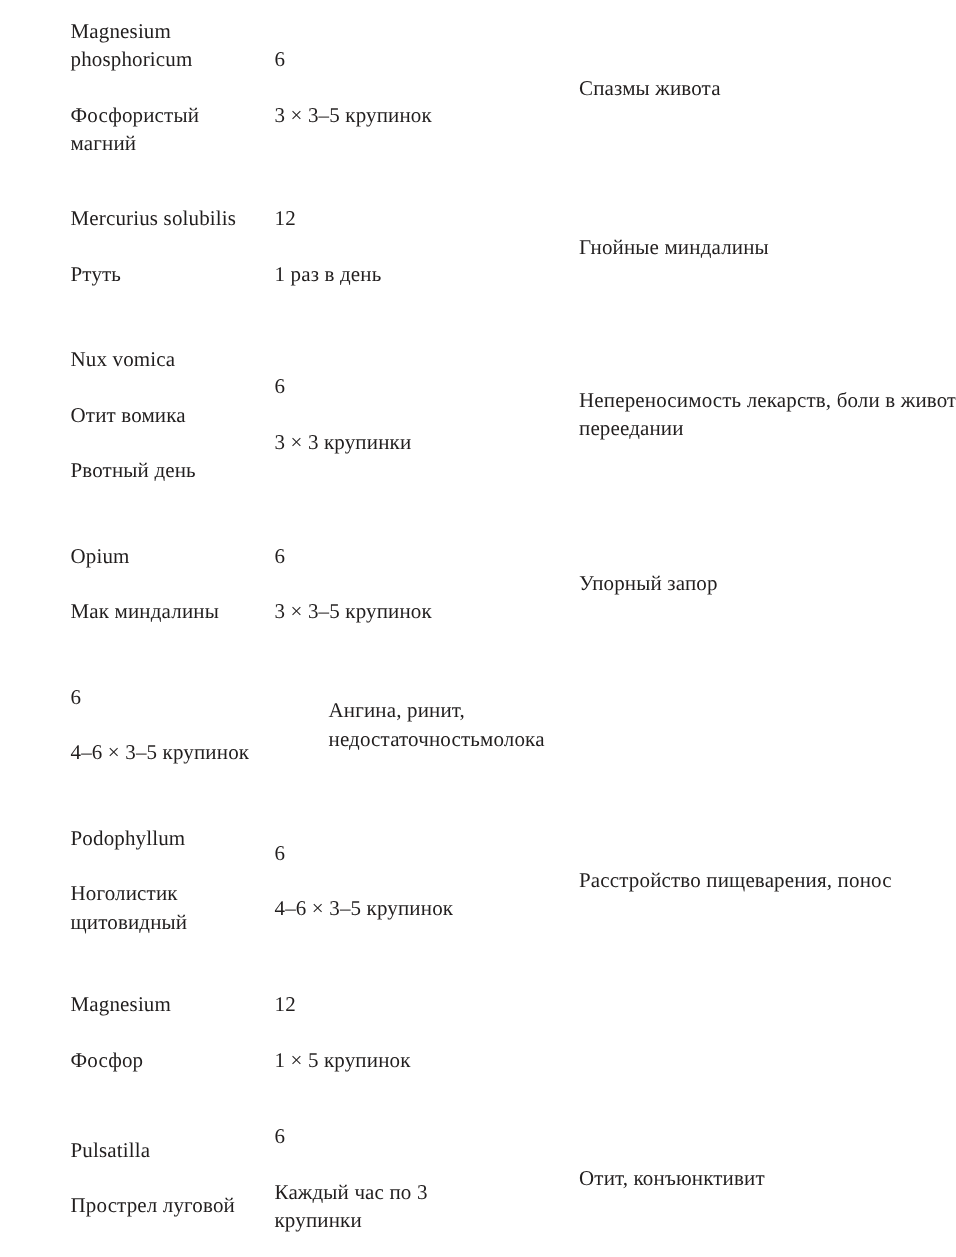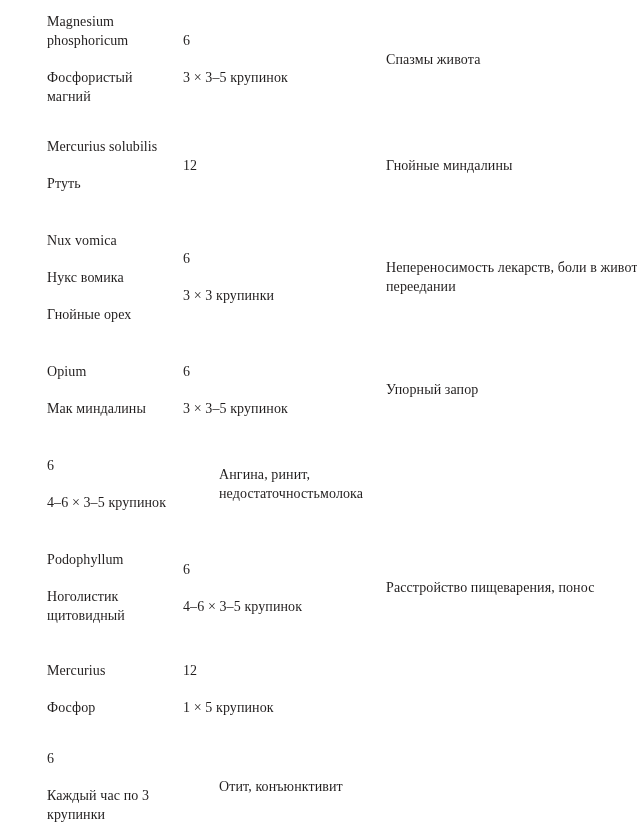--- a/index.html
+++ b/index.html
@@ -72,31 +72,32 @@
     </div>
   </div>
 
   <div class="row">
     <div class="cell names">
           <div class="para">Mercurius solubilis</div>
           <div class="para">Ртуть</div>
         </div>
     <div class="cell doses">
           <div class="para">12</div>
+          <div class="para">1 раз в день</div>
         </div>
     <div class="cell indication">
       <div class="para">Гнойные миндалины</div>
     </div>
   </div>
 
   <div class="row">
     <div class="cell names">
           <div class="para">Nux vomica</div>
-          <div class="para">Нукс вомика</div>
-          <div class="para">Гнойные орех</div>
+          <div class="para">Отит вомика</div>
+          <div class="para">Рвотный день</div>
         </div>
     <div class="cell doses">
           <div class="para">6</div>
           <div class="para">3 × 3 крупинки</div>
         </div>
     <div class="cell indication">
       <div class="para">Непереносимость лекарств, боли в животе при переедании</div>
     </div>
   </div>
 
@@ -133,30 +134,34 @@
           <div class="para">6</div>
           <div class="para">4–6 × 3–5 крупинок</div>
         </div>
     <div class="cell indication">
       <div class="para">Расстройство пищеварения, понос</div>
     </div>
   </div>
 
   <div class="row">
     <div class="cell names">
-          <div class="para">Mercurius</div>
+          <div class="para">Magnesium</div>
           <div class="para">Фосфор</div>
         </div>
     <div class="cell doses">
           <div class="para">12</div>
           <div class="para">1 × 5 крупинок</div>
         </div>
   </div>
 
   <div class="row">
+    <div class="cell names">
+          <div class="para">Pulsatilla</div>
+          <div class="para">Прострел луговой</div>
+        </div>
     <div class="cell doses">
           <div class="para">6</div>
           <div class="para">Каждый час по 3 крупинки</div>
         </div>
     <div class="cell indication">
       <div class="para">Отит, конъюнктивит</div>
     </div>
   </div>
 </div>
 </div>

